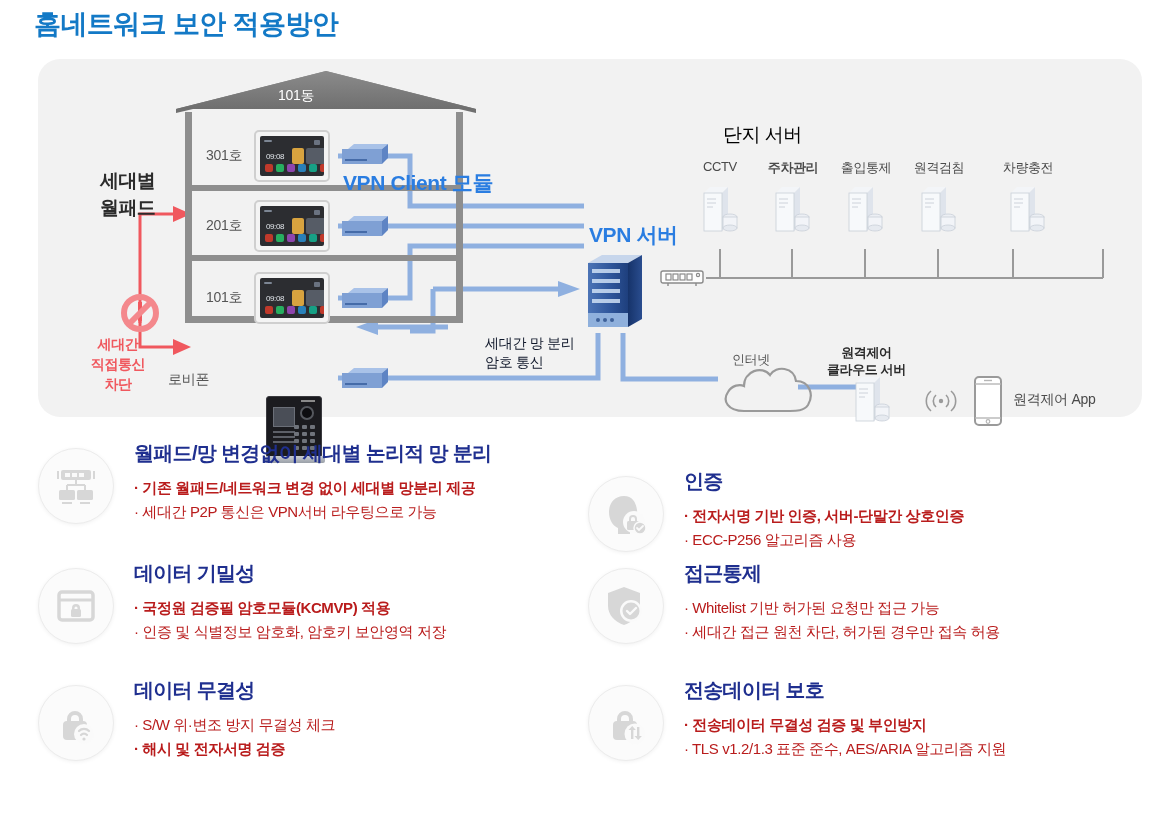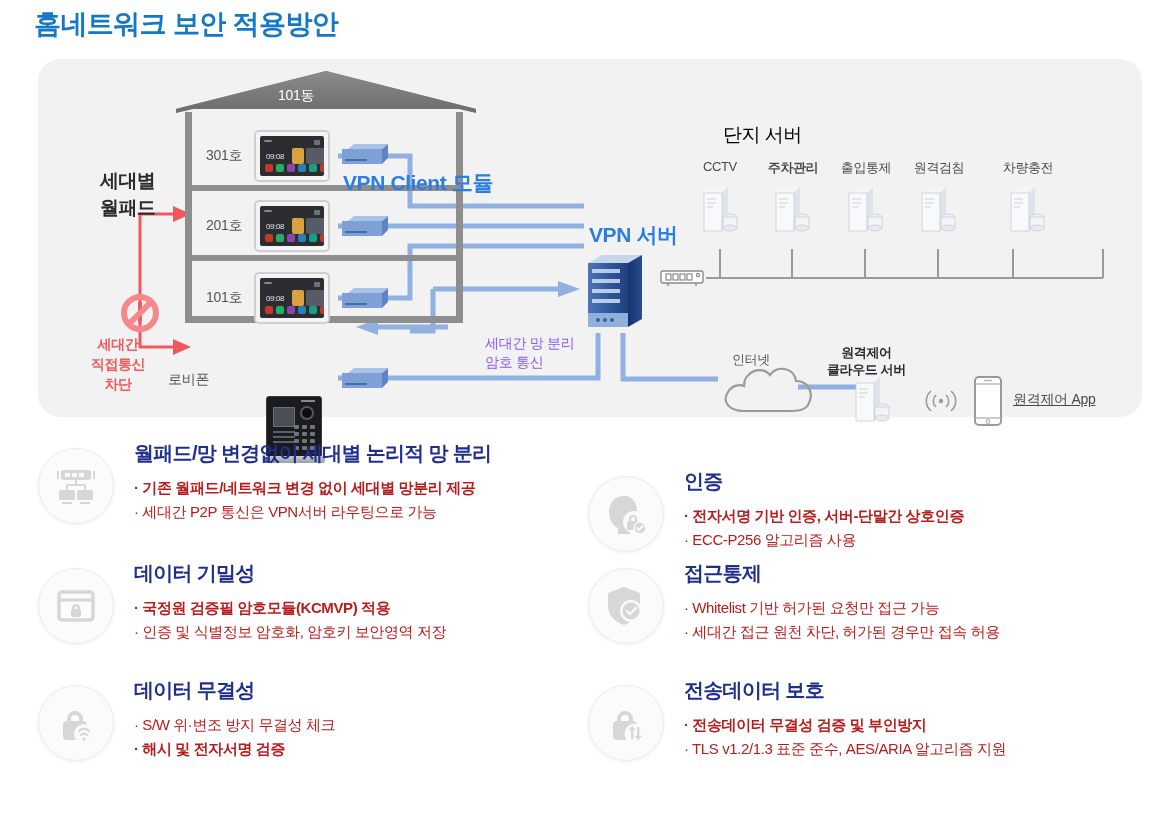--- a/index.html
+++ b/index.html
@@ -170,21 +170,21 @@
     left: 551px; top: 162px;
     font-size: 21px; font-weight: bold;
     color: #2a7de1;
     letter-spacing: -0.4px;
     white-space: nowrap;
   }
   .lbl-sep {
     position: absolute;
     left: 447px; top: 275px;
     font-size: 14px;
-    color: #8b5cf6;
+    color: #0f172a;
     line-height: 19px;
     letter-spacing: -0.3px;
     white-space: nowrap;
   }
 
   
   .lbl-wallpad {
     position: absolute;
     left: 62px; top: 108px;
     font-size: 19px; font-weight: bold;
@@ -244,21 +244,20 @@
     text-align: center;
     white-space: nowrap;
   }
   .lbl-app {
     position: absolute;
     left: 975px; top: 332px;
     font-size: 14px;
     color: #4a4a4a;
     letter-spacing: -0.3px;
     white-space: nowrap;
-    text-decoration: underline;
   }
 
   
   .wires, .wires-red {
     position: absolute; left: 0; top: 0;
     width: 1104px; height: 358px;
     pointer-events: none;
   }
 
   

